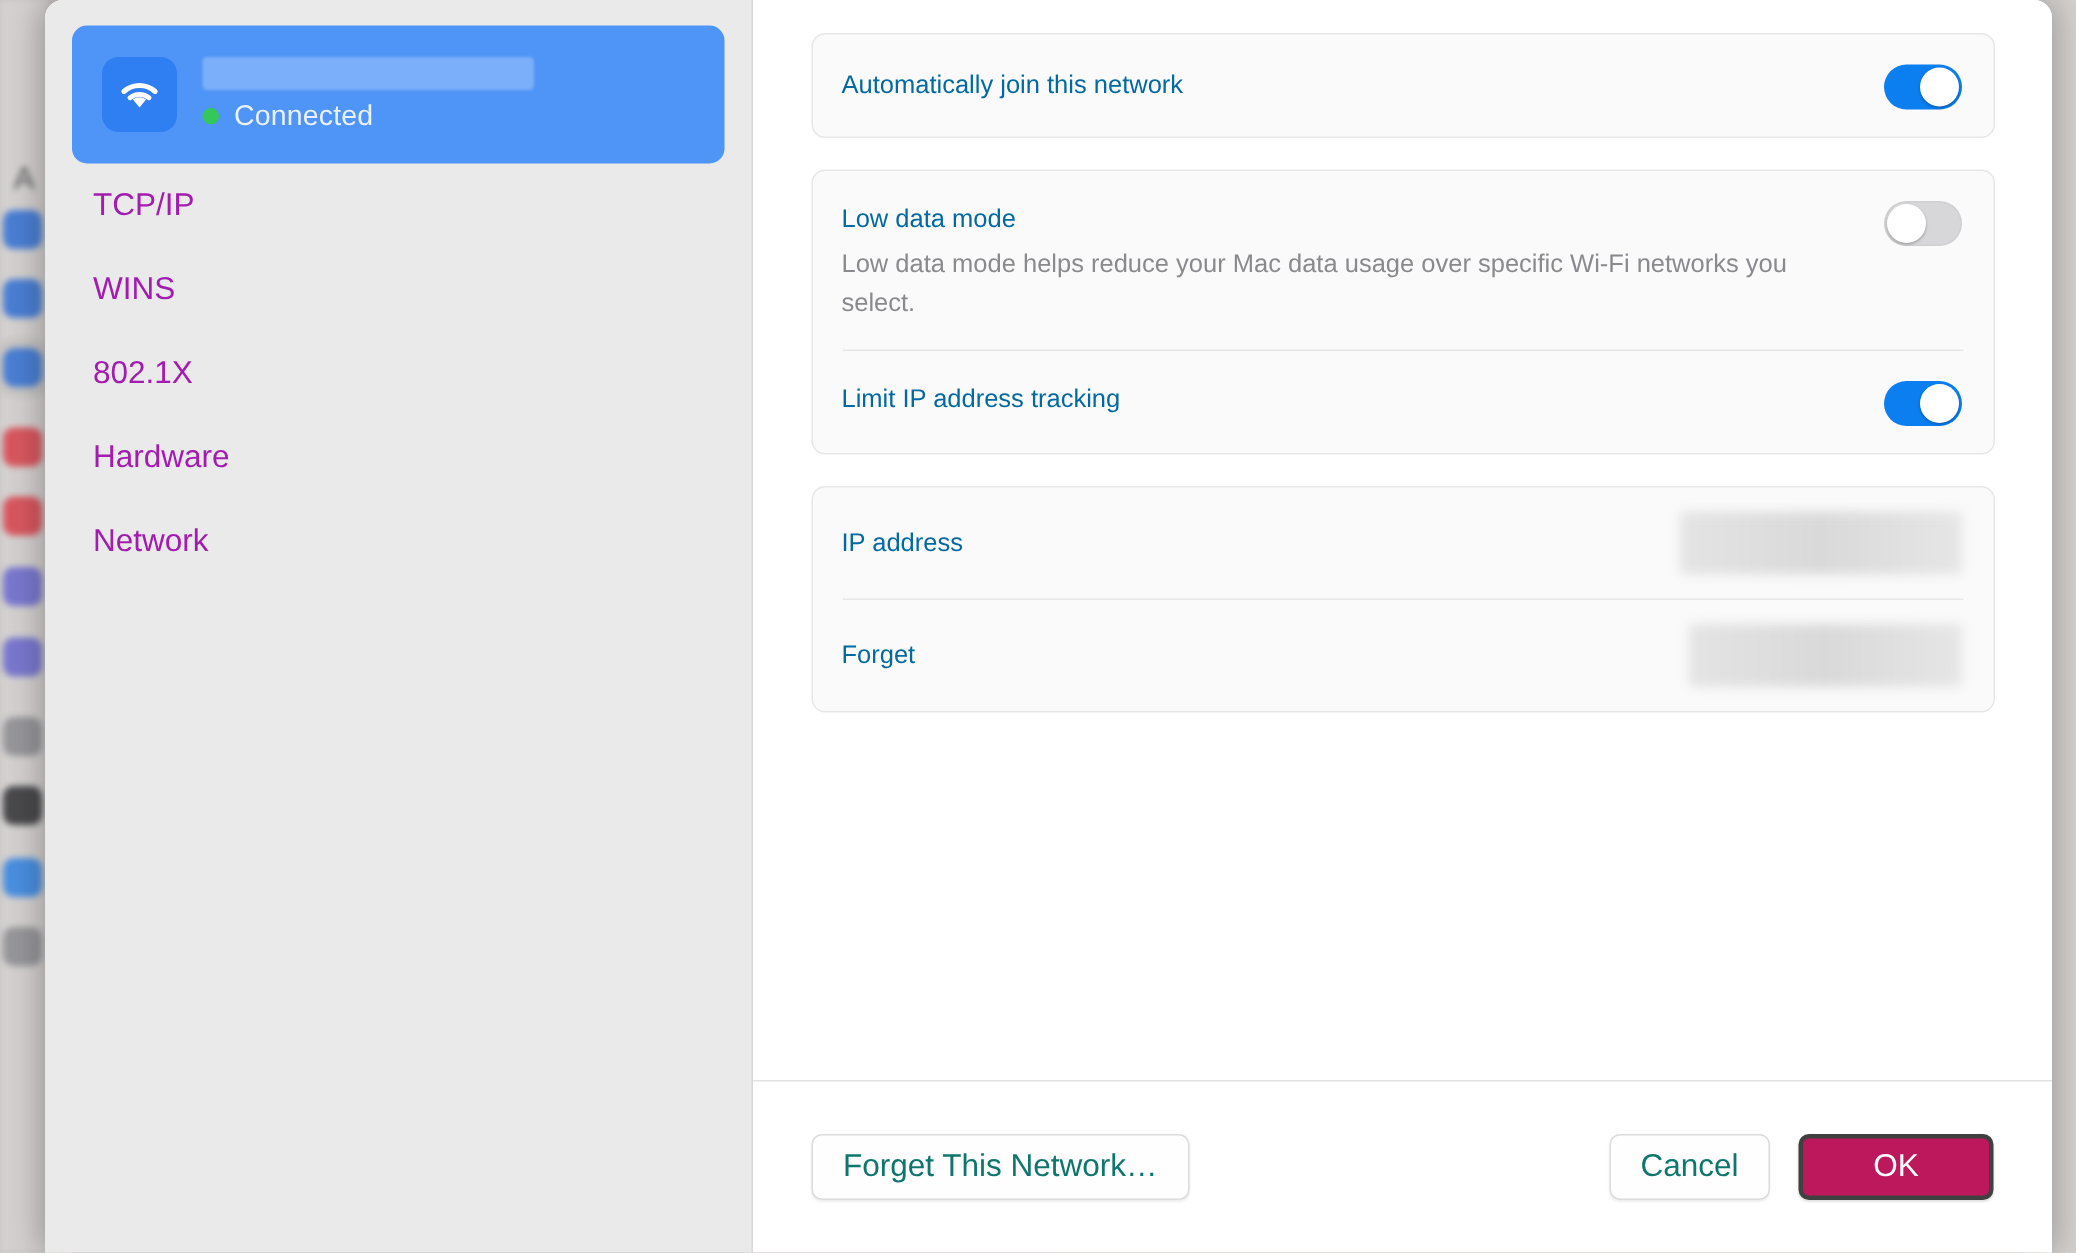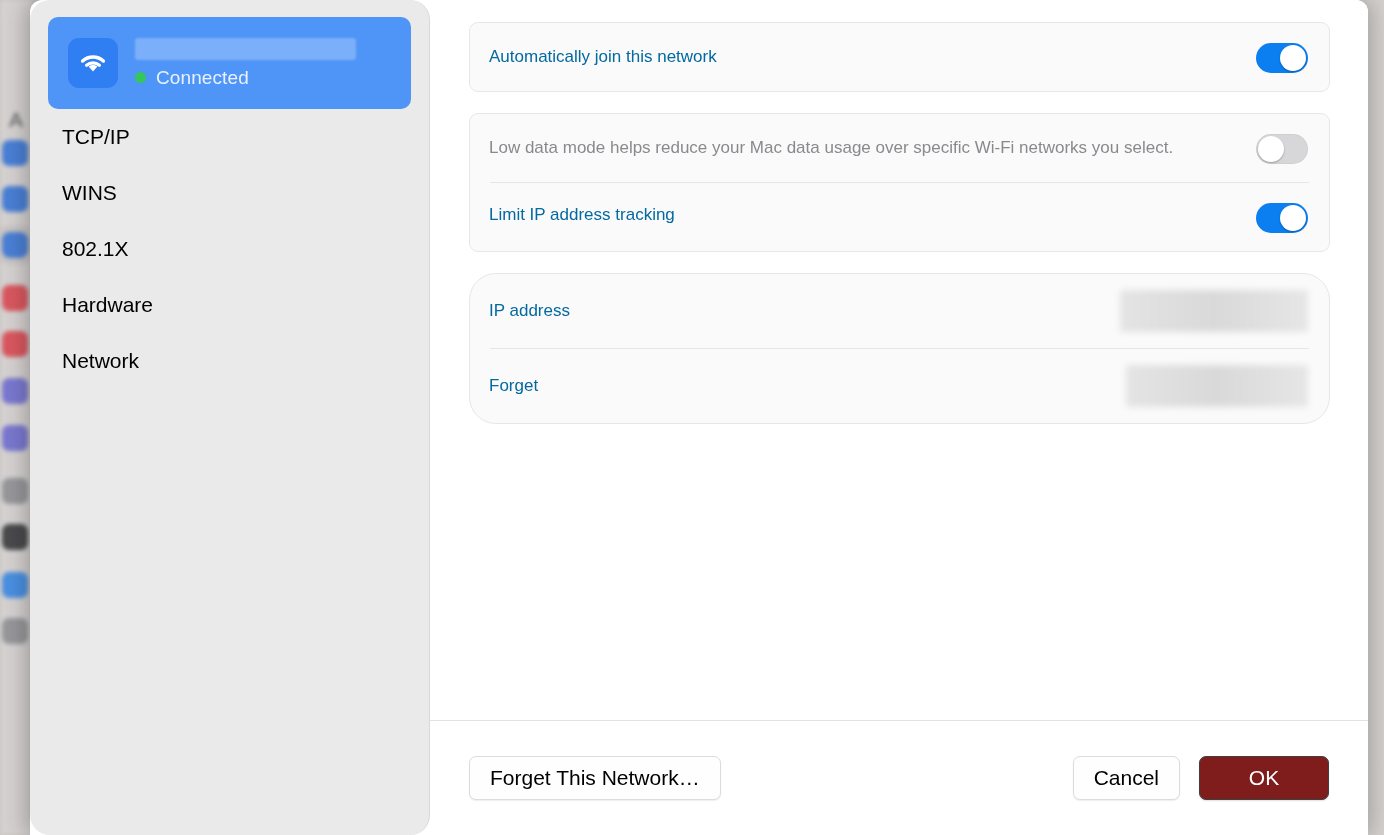--- a/index.html
+++ b/index.html
@@ -39,26 +39,25 @@
     background:#ffffff;
     border-top-left-radius:12px;
     border-top-right-radius:12px;
     box-shadow:-6px 0 22px rgba(0,0,0,0.20), 6px 0 22px rgba(0,0,0,0.14);
     overflow:hidden;
     display:flex;
   }
 
   
   #sheet-sidebar {
-    width:400px; height:100%;
+    width:472px; height:100%;
     background:#eaeaea;
     border-right:1px solid #d8d8d8;
     padding:17px 0 0 0;
     flex:none;
-    border-radius:20px;
   }
   .net-item {
     margin:0 18px;
     height:92px;
     border-radius:10px;
     background:#4f94f7;
     display:flex; align-items:center;
     padding:0 20px;
     gap:17px;
   }
@@ -80,42 +79,42 @@
     background:#35c759; flex:none;
   }
   .status-label {
     font-size:19px; color:#e9f1fe; letter-spacing:0.1px;
   }
   .side-link {
     height:56px;
     display:flex; align-items:center;
     padding-left:32px;
     font-size:21px;
-    color:#000000;
+    color:#a21caf;
   }
   .side-link:first-of-type { margin-top:5px; }
 
   
   #content-pane {
     flex:1; height:100%;
     display:flex; flex-direction:column;
     background:#ffffff;
   }
   #scroll-area {
     flex:1;
     padding:22px 38px 0 39px;
     overflow:hidden;
   }
   .card {
     background:#fafafa;
     border:1px solid #e7e7e7;
     border-radius:9px;
     margin-bottom:21px;
   }
-  .card.last { margin-bottom:16px;border-radius:27px; }
+  .card.last { margin-bottom:16px; }
   .row {
     display:flex; align-items:flex-start;
     padding:18px 21px 18px 19px;
     min-height:60px;
   }
   .row.centered { align-items:center; }
   .row-texts { flex:1; padding-right:22px; }
   .row-title {
     font-size:17px; color:#0369a1; line-height:28px;
   }
@@ -169,26 +168,26 @@
     border-radius:7px;
     padding:0 20px;
     height:44px;
     display:inline-flex; align-items:center; justify-content:center;
     cursor:default;
     white-space:nowrap;
   }
   .btn.plain {
     background:#fefefe;
     border:1px solid #dcdcdc;
-    color:#000000;
+    color:#0f766e;
     box-shadow:0 1px 1.5px rgba(0,0,0,0.07);
   }
   .btn.primary {
-    background:#7f1d1d;
-    border:1px solid #404040;
+    background:#be185d;
+    border:3px solid #404040;
     color:#ffffff;
     margin-left:19px;
     min-width:130px;
     box-shadow:0 1px 1.5px rgba(0,0,0,0.12);
   }
 </style>
 </head>
 <body>
 
 <div id="backdrop">
@@ -257,20 +256,21 @@
           </div>
           <div class="toggle on">
             <div class="knob"></div>
           </div>
         </div>
       </div>
 
       <div class="card">
         <div class="row">
           <div class="row-texts">
+            <div class="row-title">Low data mode</div>
             <div class="row-desc">Low data mode helps reduce your Mac data usage over specific Wi-Fi networks you select.</div>
           </div>
           <div class="toggle">
             <div class="knob"></div>
           </div>
         </div>
 
         <div class="row-divider"></div>
 
         <div class="row">

